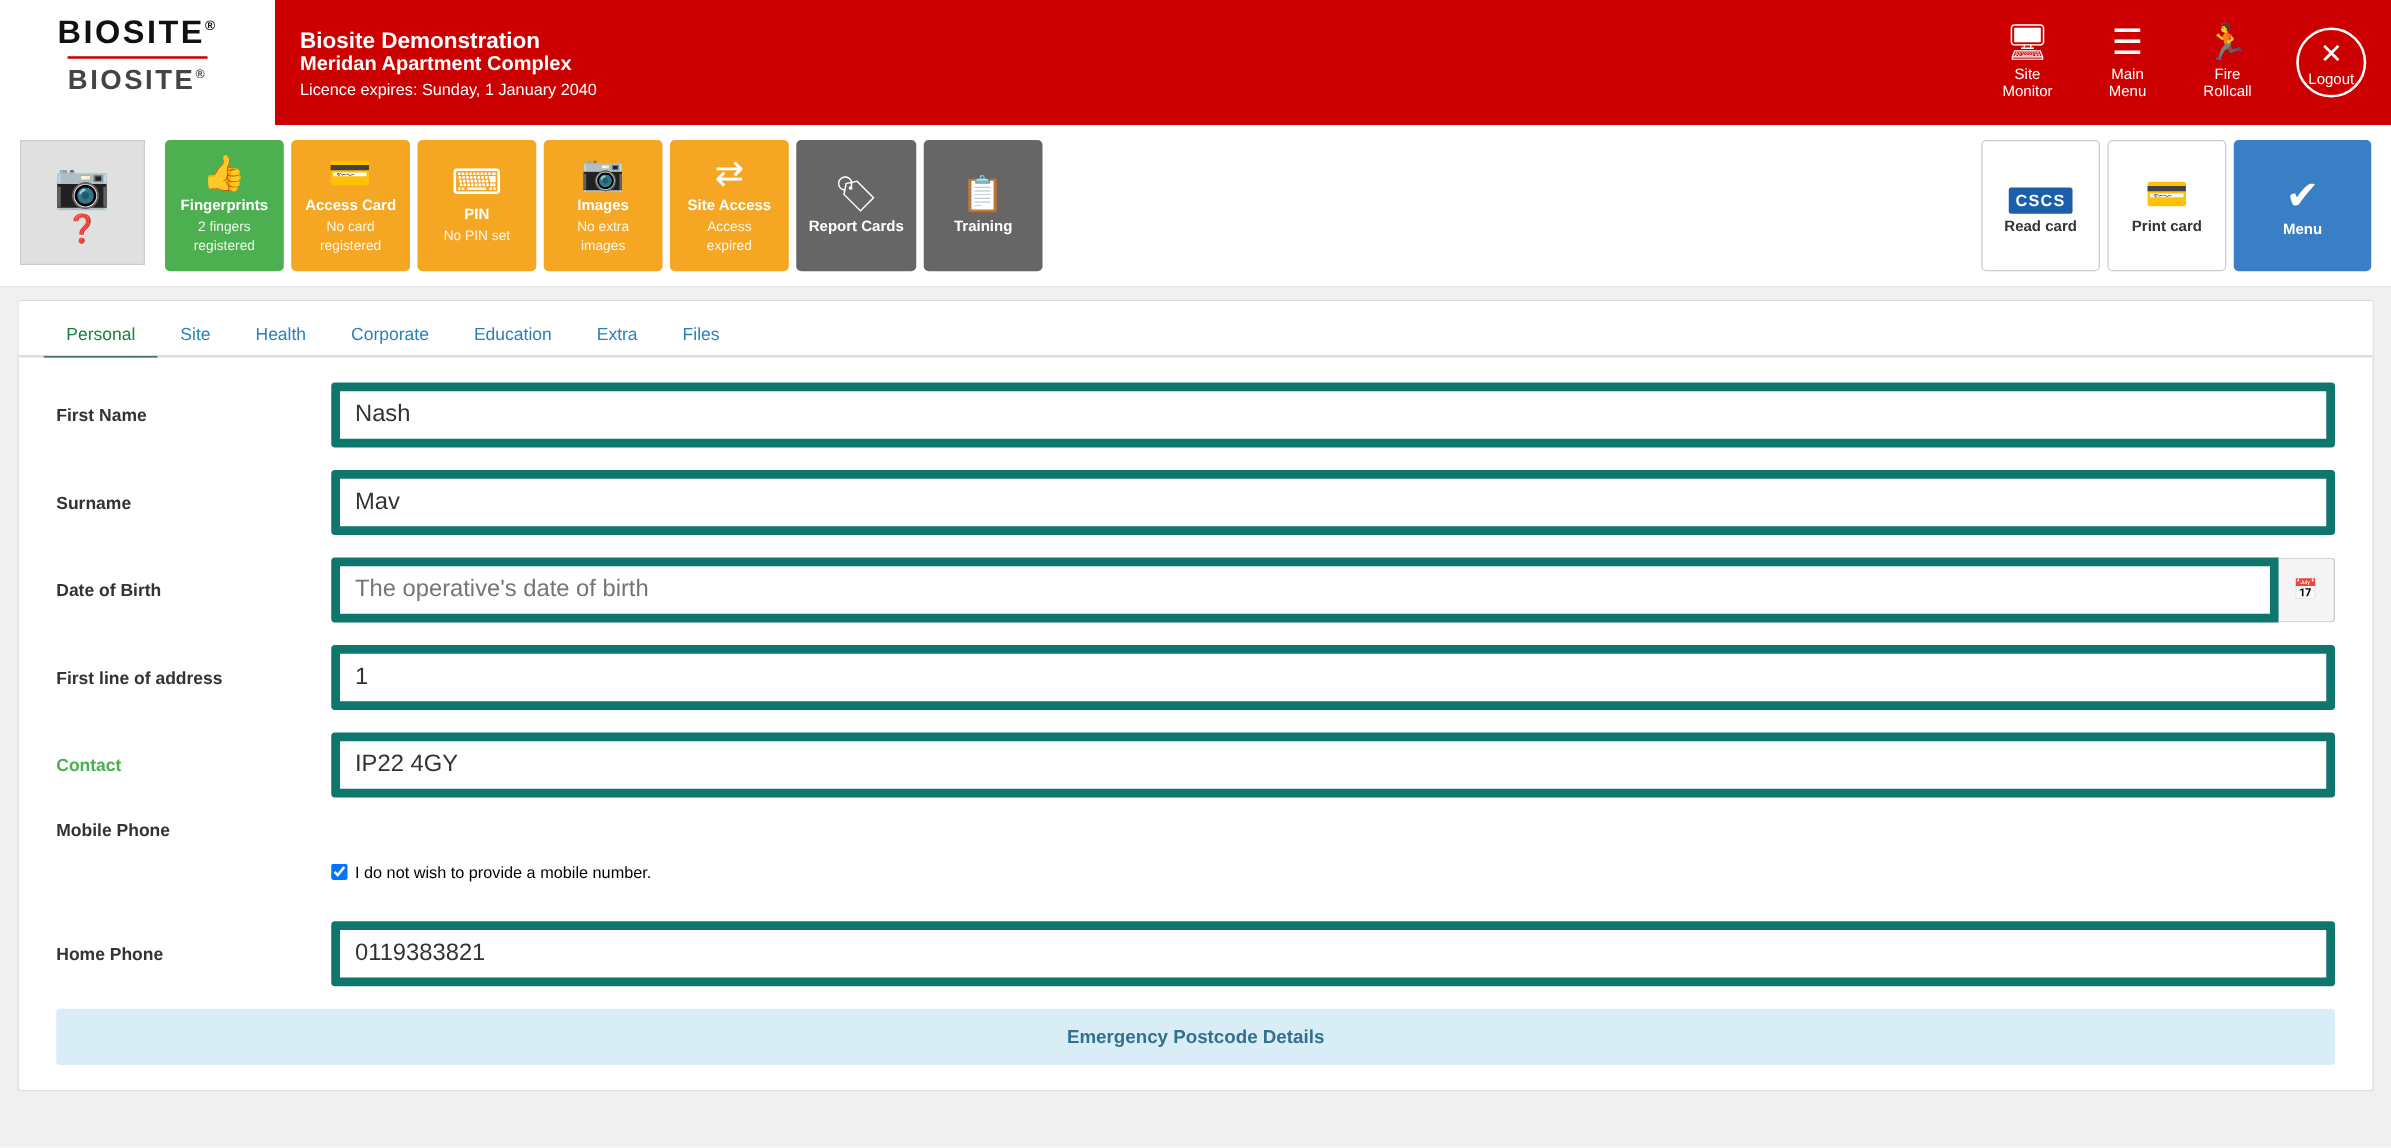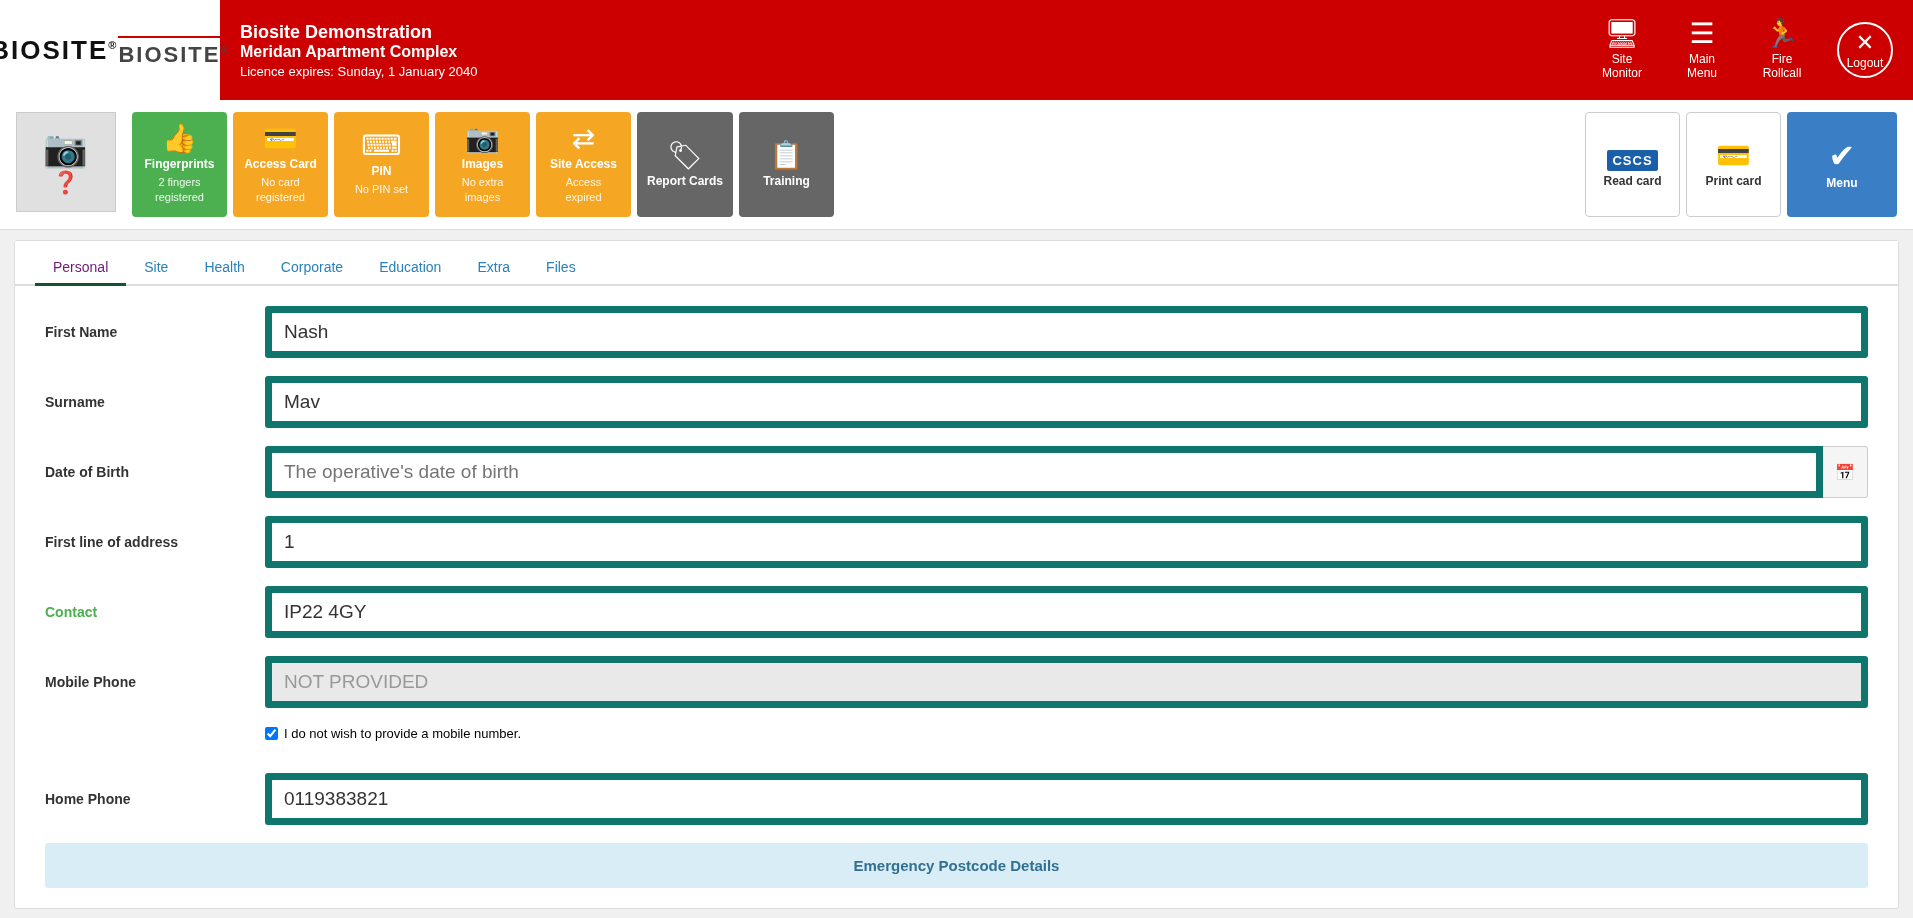--- a/index.html
+++ b/index.html
@@ -10,22 +10,23 @@
       display: flex;
       align-items: stretch;
       background: #cc0000;
       height: 100px;
     }
     .header-logo {
       background: white;
       width: 220px;
       min-width: 220px;
       display: flex;
-      align-items: center;
-      justify-content: center;
+      flex-direction: column;
+      align-items: center;
+      justify-content: flex-start;
       padding: 10px 20px;
     }
     .header-info {
       display: flex;
       flex-direction: column;
       justify-content: center;
       padding: 10px 20px;
       color: white;
       flex: 1;
     }
@@ -139,22 +140,22 @@
       background: white;
     }
     .tab {
       padding: 8px 18px;
       cursor: pointer;
       font-size: 14px;
       border-bottom: 3px solid transparent;
       margin-bottom: -2px;
     }
     .tab.active {
-      border-bottom: 3px solid #14532d;
-      color: #701a75;
+      border-bottom: 1px solid #14532d;
+      color: #15803d;
     }
     .tab.blue { color: #2980b9; }
 
     
     .form-area {
       padding: 20px 30px;
     }
     .form-row {
       display: flex;
       align-items: center;
@@ -363,21 +364,20 @@
       <input class="form-input" type="text" value="1" style="">
     </div>
 
     <div class="form-row">
       <div class="form-label green">Contact</div>
       <input class="form-input" type="text" value="IP22 4GY" style="">
     </div>
 
     <div class="form-row">
       <div class="form-label">Mobile Phone</div>
-      <input class="form-input disabled" type="text" value="NOT PROVIDED" disabled="" style="">
     </div>
 
     <div class="checkbox-row">
       <input type="checkbox" checked="" id="no-mobile" style="">
       <label for="no-mobile">I do not wish to provide a mobile number.</label>
     </div>
 
     <div class="form-row">
       <div class="form-label">Home Phone</div>
       <input class="form-input" type="text" value="0119383821" style="">

